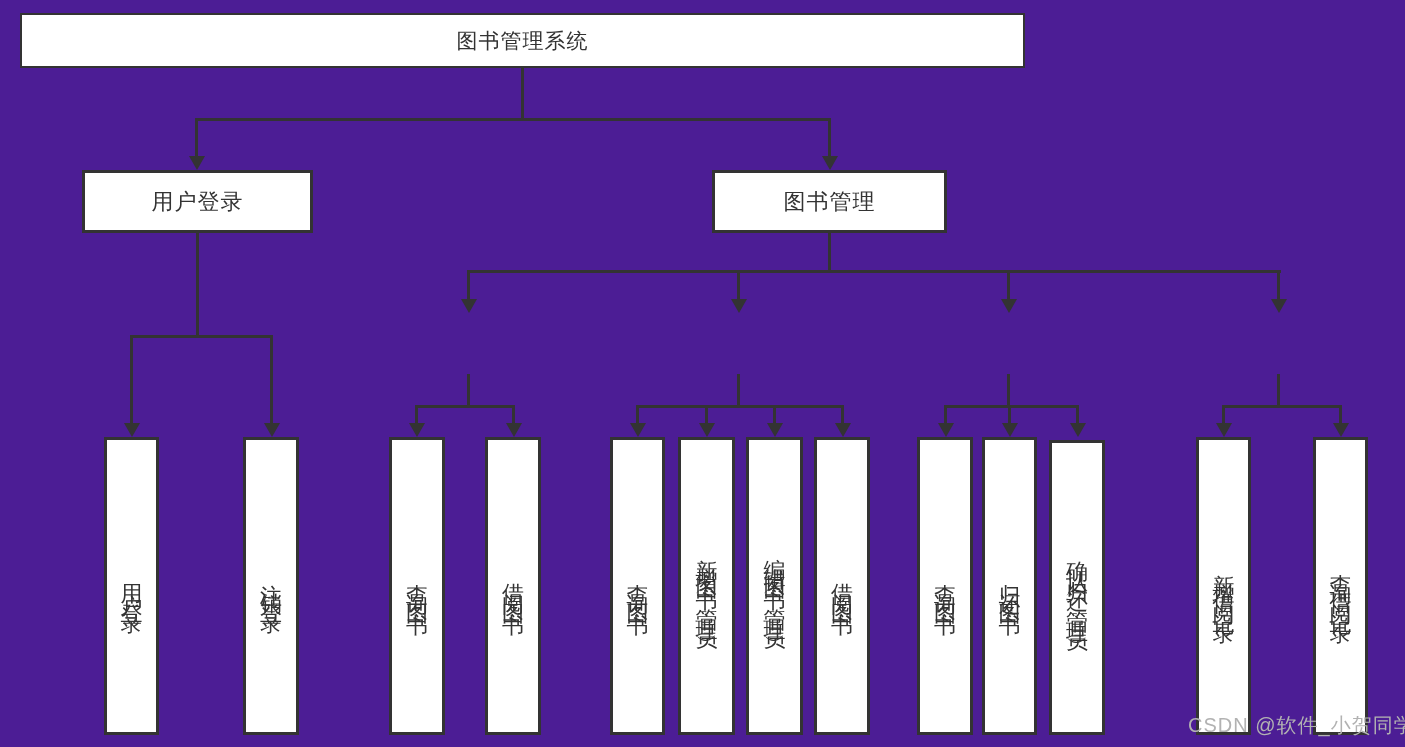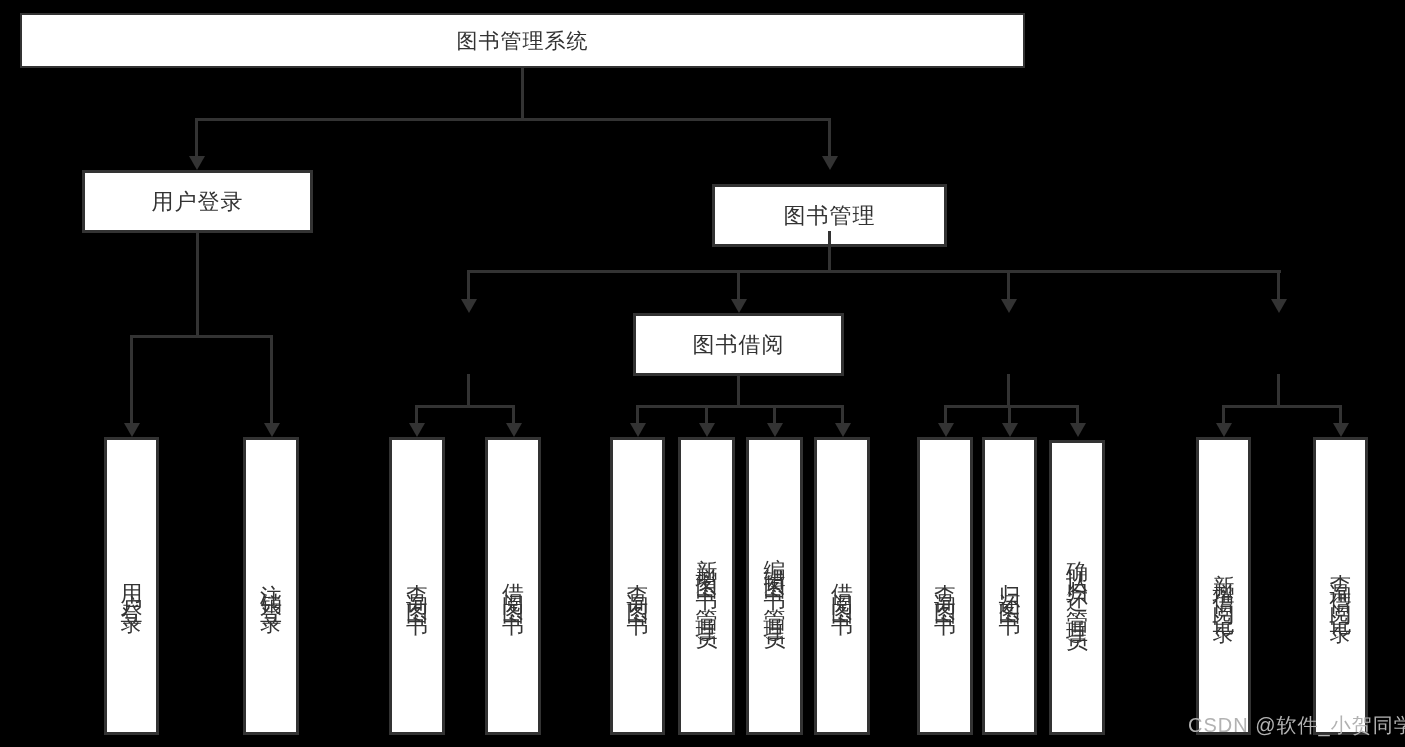--- a/index.html
+++ b/index.html
@@ -1,17 +1,17 @@
 <!DOCTYPE html>
 <html><head>
 <meta charset="utf-8">
 <style>
   html,body{margin:0;padding:0;background:#fff;}
   .canvas{
-    position:relative;width:1405px;height:747px;background:#000000;
+    position:relative;width:1405px;height:747px;background:#4c1d95;
     font-family:"Liberation Sans",sans-serif;color:#333;overflow:hidden;
   }
   .node{
     position:absolute;background:#fff;border:3px solid #333;
     display:flex;align-items:center;justify-content:center;
     font-size:22px;box-sizing:border-box;letter-spacing:1px;white-space:nowrap;
   }
   .root{border-width:2px;font-size:21px;}
   .vnode{padding:4px 0;}
   .vnode .vtext{
@@ -38,41 +38,40 @@
   <div class="node root" style="left:20px;top:13px;width:1005px;height:55px;">图书管理系统</div>
 
   <div class="vline" style="left:521px;top:66px;height:52px;"></div>
   <div class="hline" style="left:195px;top:118px;width:636px;"></div>
   <div class="vline" style="left:195px;top:118px;height:38px;"></div>
   <div class="arrow" style="left:189px;top:156px;"></div>
   <div class="vline" style="left:828px;top:118px;height:38px;"></div>
   <div class="arrow" style="left:822px;top:156px;"></div>
 
   <div class="node" style="left:82px;top:170px;width:231px;height:63px;">用户登录</div>
-  <div class="node" style="left:712px;top:184px;width:235px;height:63px;">图书管理</div>
+  <div class="node" style="left:712px;top:170px;width:235px;height:63px;">图书管理</div>
 
   <div class="vline" style="left:196px;top:231px;height:104px;"></div>
   <div class="hline" style="left:130px;top:335px;width:143px;"></div>
   <div class="vline" style="left:130px;top:335px;height:88px;"></div>
   <div class="arrow" style="left:124px;top:423px;"></div>
   <div class="vline" style="left:270px;top:335px;height:88px;"></div>
   <div class="arrow" style="left:264px;top:423px;"></div>
 
   <div class="vline" style="left:828px;top:231px;height:41px;"></div>
   <div class="hline" style="left:467px;top:270px;width:814px;"></div>
   <div class="vline" style="left:467px;top:270px;height:29px;"></div>
   <div class="arrow" style="left:461px;top:299px;"></div>
   <div class="vline" style="left:737px;top:270px;height:29px;"></div>
   <div class="arrow" style="left:731px;top:299px;"></div>
   <div class="vline" style="left:1007px;top:270px;height:29px;"></div>
   <div class="arrow" style="left:1001px;top:299px;"></div>
   <div class="vline" style="left:1277px;top:270px;height:29px;"></div>
   <div class="arrow" style="left:1271px;top:299px;"></div>
 
-  <div class="node" style="left:633px;top:313px;width:211px;height:63px;">图书借阅</div>
 
   <div class="vline" style="left:467px;top:374px;height:31px;"></div>
   <div class="hline" style="left:415px;top:405px;width:100px;"></div>
   <div class="vline" style="left:415px;top:405px;height:18px;"></div>
   <div class="arrow" style="left:409px;top:423px;"></div>
   <div class="vline" style="left:512px;top:405px;height:18px;"></div>
   <div class="arrow" style="left:506px;top:423px;"></div>
 
   <div class="vline" style="left:737px;top:374px;height:31px;"></div>
   <div class="hline" style="left:636px;top:405px;width:208px;"></div>

